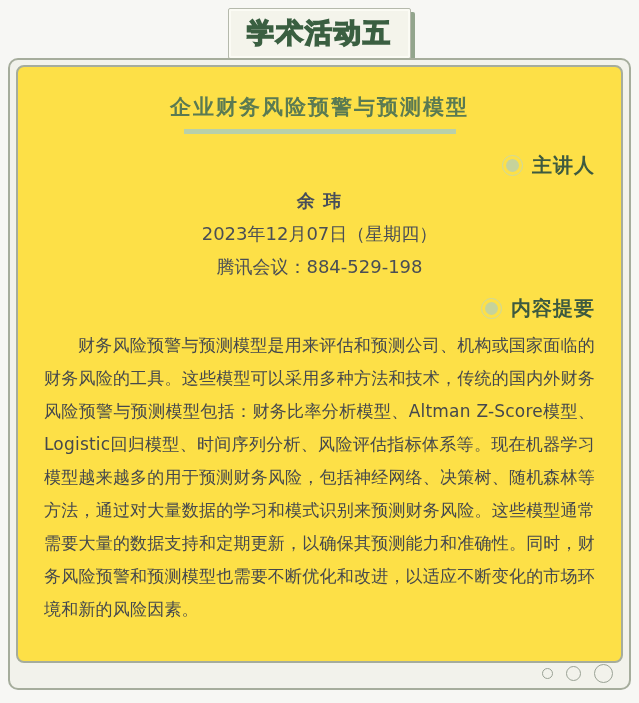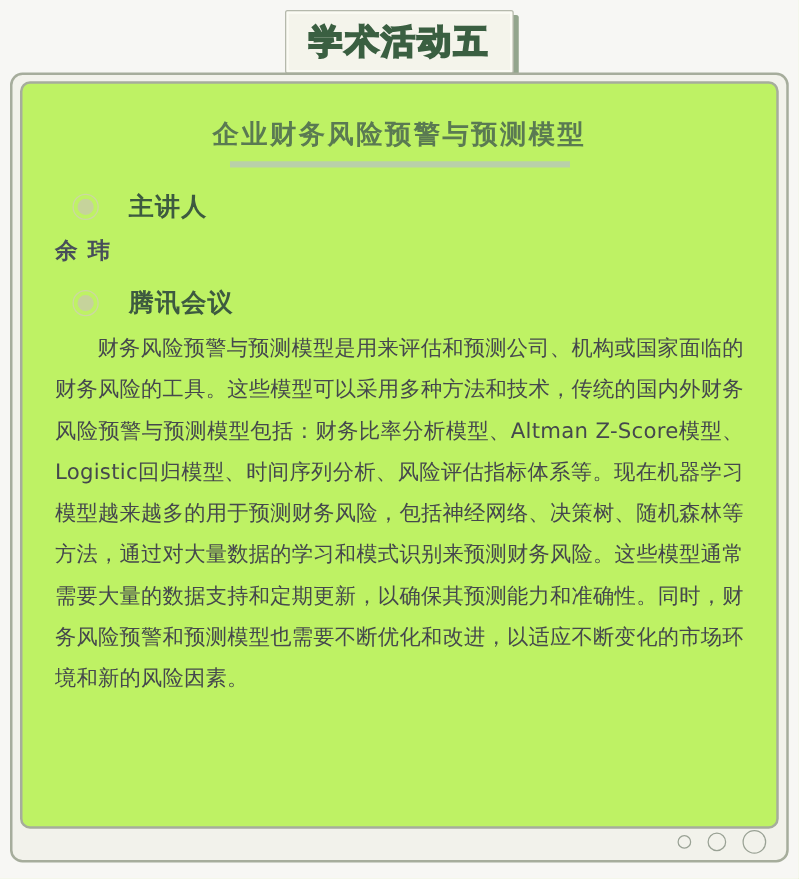--- a/index.html
+++ b/index.html
@@ -32,21 +32,21 @@
 
   
   .frame {
     position: absolute; left: 8px; top: 58px; width: 623px; height: 632px;
     background: #f2f2eb;
     border: 2px solid #a6ad9c;
     border-radius: 10px;
   }
   .card {
     position: absolute; left: 6px; top: 5px; width: 607px; height: 598px;
-    background: #bef264;
+    background: #fde047;
     border: 2px solid #a6ad9c;
     border-radius: 8px;
     padding: 28px 26px 14px;
     overflow: hidden;
   }
 
   .title {
     text-align: center;
     font-size: 21px; font-weight: bold;
     color: #5a7a52;
@@ -54,40 +54,40 @@
     letter-spacing: 2px;
   }
   .title-underline {
     width: 272px; height: 5px;
     margin: 10px auto 0;
     background: #b9d0a9;
   }
 
   
   .row {
-    display: flex; align-items: center; gap: 24px;
-    margin: 18px 0 0 14px; height: 26px;
+    display: flex; align-items: center; gap: 9px;
+    margin: 18px 0 0 14px; height: 26px; justify-content: flex-end;
   }
   .bullet {
     width: 21px; height: 21px; flex: 0 0 21px;
     border: 1px solid #ccd8a2; border-radius: 50%;
     display: inline-flex; align-items: center; justify-content: center;
   }
   .bullet::after {
     content: ""; width: 13px; height: 13px; border-radius: 50%;
     background: #c6d39b;
   }
   .row-label {
     font-size: 20px; font-weight: bold; color: #3d5a40;
     letter-spacing: 1px; line-height: 26px;
   }
 
   
   .center-line {
-    text-align: left; color: #4a4e55;
+    text-align: center; color: #4a4e55;
     font-size: 18px; line-height: 21px; margin-top: 12px;
   }
   .speaker { font-weight: bold; color: #474e5a; letter-spacing: 1px; }
 
   
   .paragraph {
     margin-top: 8px;
     font-size: 17px; line-height: 33px;
     color: #45484d;
     text-align: justify;
@@ -121,25 +121,27 @@
 
       <div class="title">企业财务风险预警与预测模型</div>
       <div class="title-underline"></div>
 
       <div class="row">
         <span class="bullet"></span>
         <span class="row-label">主讲人</span>
       </div>
       <div class="center-line speaker">余 玮</div>
 
+      <div class="center-line">2023年12月07日（星期四）</div>
 
+      <div class="center-line">腾讯会议：884-529-198</div>
 
       <div class="row">
         <span class="bullet"></span>
-        <span class="row-label">腾讯会议</span>
+        <span class="row-label">内容提要</span>
       </div>
       <div class="paragraph">财务风险预警与预测模型是用来评估和预测公司、机构或国家面临的财务风险的工具。这些模型可以采用多种方法和技术，传统的国内外财务风险预警与预测模型包括：财务比率分析模型、Altman Z-Score模型、Logistic回归模型、时间序列分析、风险评估指标体系等。现在机器学习模型越来越多的用于预测财务风险，包括神经网络、决策树、随机森林等方法，通过对大量数据的学习和模式识别来预测财务风险。这些模型通常需要大量的数据支持和定期更新，以确保其预测能力和准确性。同时，财务风险预警和预测模型也需要不断优化和改进，以适应不断变化的市场环境和新的风险因素。</div>
 
     </div>
 
     <div class="deco-circles">
       <span class="deco-circle c1"></span>
       <span class="deco-circle c2"></span>
       <span class="deco-circle c3"></span>
     </div>

